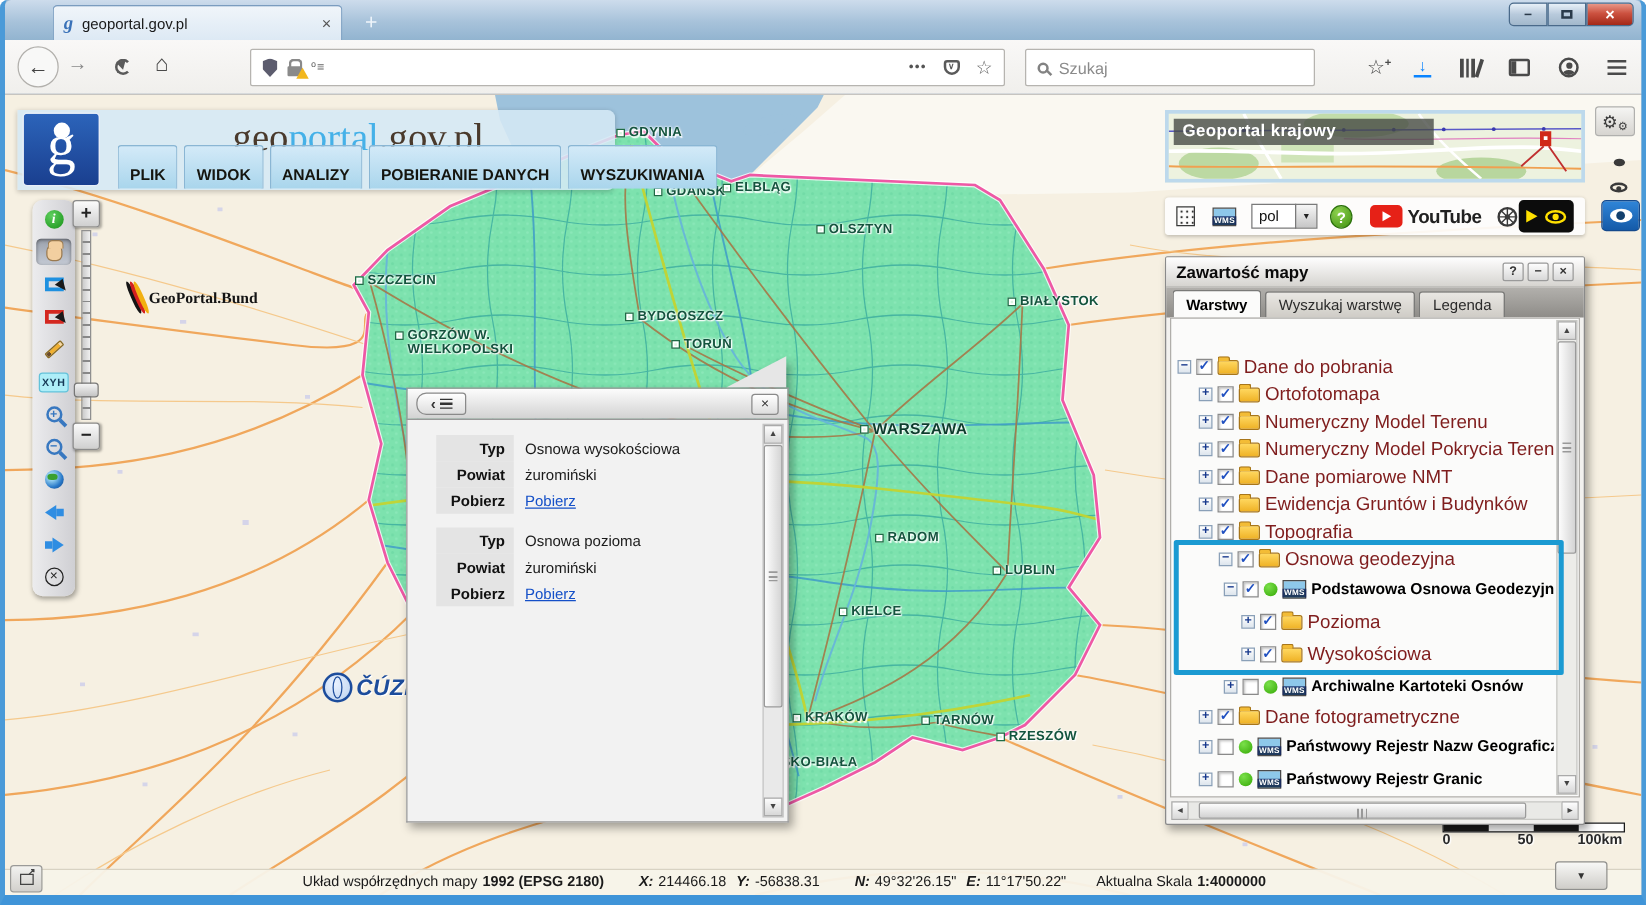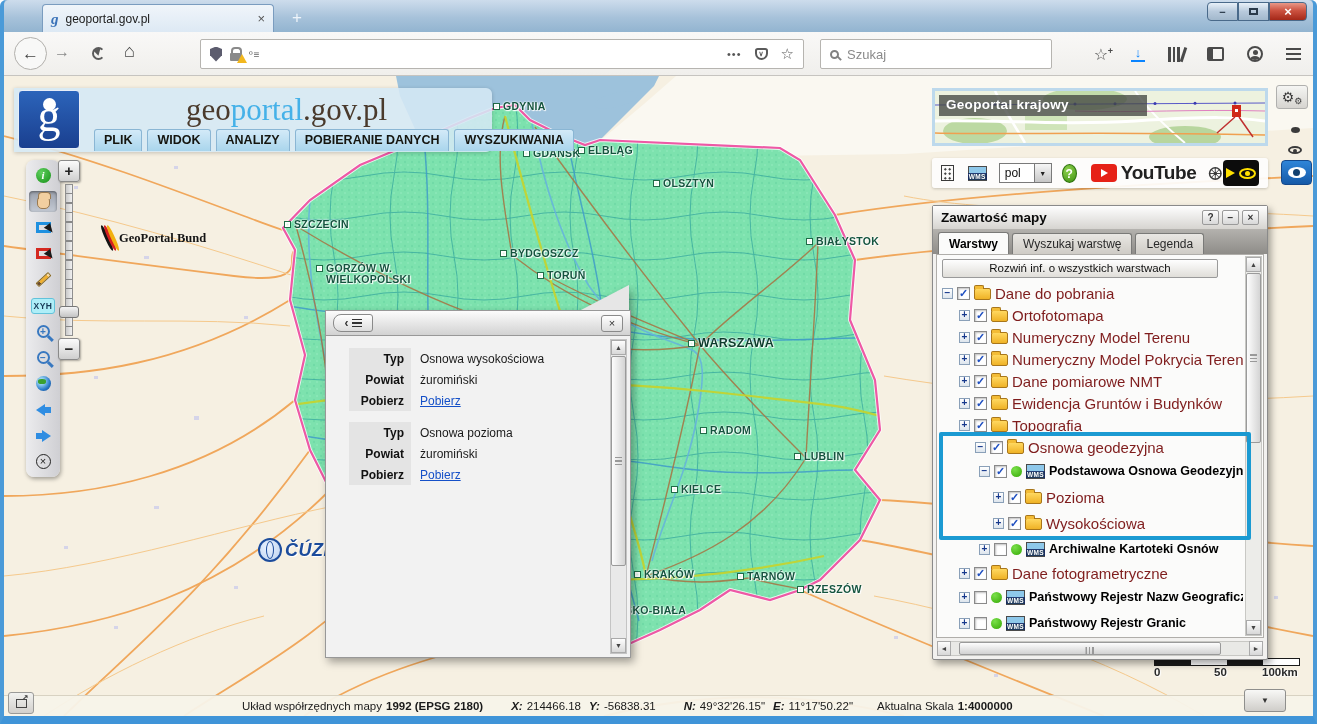--- a/index.html
+++ b/index.html
@@ -62,21 +62,21 @@
 .cmark{flex:none;width:7px;height:7px;margin-top:2px;background:#d8f4e0;border:1.5px solid #1e6b46;box-shadow:inset 0 0 0 1.5px #fff}
 
 .gbanner{position:absolute;left:10px;top:12px;width:478px;height:64px;background:rgba(213,232,245,.88);border-radius:0 6px 6px 0;box-shadow:0 1px 4px rgba(0,0,0,.2);z-index:5}
 .glogo{position:absolute;left:4px;top:2px;width:62px;height:59px;background:linear-gradient(#2c64ba,#1a3f8f);border:1px solid #e8eef8;border-radius:4px;display:flex;align-items:center;justify-content:center}
 .glogo span{font-family:"Liberation Serif",serif;font-size:46px;color:#fff;line-height:40px;margin-top:-8px}
 .glogo::before{content:"";position:absolute;top:7px;left:24px;width:13px;height:13px;border-radius:50%;background:#fff}
 .gtitle{position:absolute;left:172px;top:4px;font-family:"Liberation Serif",serif;font-size:31px}
 .gtitle .brn{color:#4a3a2c}
 .gtitle .blu{color:#45b1e8}
 .gmenu{position:absolute;left:80px;bottom:1px;display:flex;gap:5px}
-.gmenu button{background:linear-gradient(#d3eaf8,#a9d5ec);border:1px solid #8ab6d4;border-bottom:none;border-radius:3px 3px 0 0;font-family:"Liberation Sans",sans-serif;font-size:12.5px;font-weight:bold;color:#15150f;padding:3px 9px 4px;white-space:nowrap}
+.gmenu button{background:linear-gradient(#d3eaf8,#a9d5ec);border:1px solid #8ab6d4;border-bottom:none;border-radius:3px 3px 0 0;font-family:"Liberation Sans",sans-serif;font-size:12.5px;font-weight:bold;color:#15150f;padding:16px 9px 4px;white-space:nowrap}
 
 .ltool{position:absolute;left:22px;top:84px;width:34px;background:linear-gradient(90deg,#ececee,#cfcfd3);border-radius:8px;box-shadow:1px 2px 4px rgba(0,0,0,.35);display:flex;flex-direction:column;align-items:center;padding:5px 0;gap:5px;z-index:6}
 .tl{width:28px;height:21px;display:flex;align-items:center;justify-content:center;border-radius:4px}
 .tl.sel{background:linear-gradient(#9aa0ac,#c4cad4);box-shadow:inset 0 1px 3px rgba(0,0,0,.45)}
 .ic-info{width:15px;height:15px;border-radius:50%;background:radial-gradient(circle at 35% 30%,#5ecf5e,#169016);color:#fff;font-family:"Liberation Serif",serif;font-style:italic;font-weight:bold;font-size:11px;line-height:14px;text-align:center}
 .ic-hand{width:13px;height:14px;background:#f2cfa0;border:1px solid #9a7a50;border-radius:6px 6px 5px 5px;position:relative}
 .ic-hand::before{content:"";position:absolute;top:-4px;left:0;width:11px;height:6px;background:#f2cfa0;border:1px solid #9a7a50;border-bottom:none;border-radius:4px 4px 0 0}
 .ic-rect{width:15px;height:11px;border:3px solid #1e90e0;position:relative}
 .ic-rect.red{border-color:#d42820}
 .ic-rect::after{content:"";position:absolute;right:-7px;bottom:-7px;border:4px solid transparent;border-top:9px solid #1a1a1a;transform:rotate(-38deg)}
@@ -132,21 +132,21 @@
 .gridic{width:16px;height:16px;border:1.5px solid #3a3a3a;background-image:radial-gradient(#333 1px,transparent 1.2px);background-size:4.5px 4.5px;background-position:1px 1px}
 .wmsico{width:19px;height:15px;background:linear-gradient(#8ec8ea 0 55%,#6ab04c 55% 100%);border:1px solid #4a4a4a;position:relative;flex:none;display:flex;align-items:flex-end;justify-content:center}
 .wmsico span{font-size:6.5px;font-weight:bold;color:#fff;background:rgba(18,38,96,.85);line-height:7px;padding:0 1px;letter-spacing:.3px}
 .langsel{display:flex;margin-left:12px}
 .lval{width:36px;height:20px;border:1px solid #7a7a7a;background:#fff;font-size:12px;padding-left:5px;display:flex;align-items:center;color:#111}
 .lbtn{width:18px;height:20px;background:linear-gradient(#f6f6f6,#c6c6c6);border:1px solid #7a7a7a;margin-left:-1px;font-size:7px;color:#222;display:flex;align-items:center;justify-content:center}
 .helpb{margin-left:10px;width:19px;height:19px;border-radius:50%;background:radial-gradient(circle at 35% 30%,#8ed24e,#3f9010);color:#fff;font-weight:bold;font-size:12px;text-align:center;line-height:19px;border:1px solid #2a700a}
 .ytwrap{margin-left:14px;display:flex;align-items:center;gap:4px}
 .ytbox{width:26px;height:18px;background:#e62117;border-radius:4px;position:relative}
 .ytbox::after{content:"";position:absolute;left:10px;top:5px;border-top:4px solid transparent;border-bottom:4px solid transparent;border-left:7px solid #fff}
-.ytlbl{font-weight:bold;font-size:19px;color:#212121;letter-spacing:-.4px}
+.ytlbl{font-weight:bold;font-size:15px;color:#212121;letter-spacing:-.4px}
 .wheel{margin-left:12px}
 .contrast{margin-left:auto;width:47px;height:26px;background:#0c0c0c;border-radius:4px;display:flex;align-items:center;justify-content:space-evenly}
 .carrow{width:0;height:0;border-top:5px solid transparent;border-bottom:5px solid transparent;border-left:9px solid #ffe000}
 .ceye{width:17px;height:11px;border:2px solid #ffe000;border-radius:50%;position:relative}
 .ceye::after{content:"";position:absolute;left:4px;top:1.5px;width:5px;height:5px;border-radius:50%;background:#ffe000}
 
 .lpanel{position:absolute;left:928px;top:129px;width:336px;height:455px;background:#f2f1ef;border:1px solid #8a8a8a;border-radius:2px;box-shadow:3px 4px 7px rgba(0,0,0,.35);z-index:20}
 .ltitle{height:24px;background:linear-gradient(#fefefe,#d6d4d0);border-bottom:1px solid #b4b2ae;display:flex;align-items:center;padding:0 8px;font-weight:bold;font-size:13.5px;color:#0a0a0a}
 .ltbtns{margin-left:auto;display:flex;gap:3px}
 .ltb{width:17px;height:15px;border:1px solid #9a9a9a;border-radius:2px;background:linear-gradient(#fdfdfd,#d8d8d8);font-size:10px;color:#333;text-align:center;line-height:13px;font-weight:bold}
@@ -593,21 +593,20 @@
           <span class="ltb">−</span>
           <span class="ltb">×</span>
         </span>
       </div>
       <div class="ltabs" id="ltabs">
           <span class="ltab act">Warstwy</span>
           <span class="ltab">Wyszukaj warstwę</span>
           <span class="ltab">Legenda</span>
         </div>
       <div class="lcontent">
-        <div class="expandall">Rozwiń inf. o wszystkich warstwach</div>
         <div class="tree" id="tree">
             <div class="trow" style="padding-left: 5px; height: 22px;">
               <span class="exp">−</span>
               <span class="cbx">✓</span>
               <span class="fold"></span>
               <span class="tlabel">Dane do pobrania</span>
             </div>
             <div class="trow" style="padding-left: 22px; height: 22px;">
               <span class="exp">+</span>
               <span class="cbx">✓</span>

